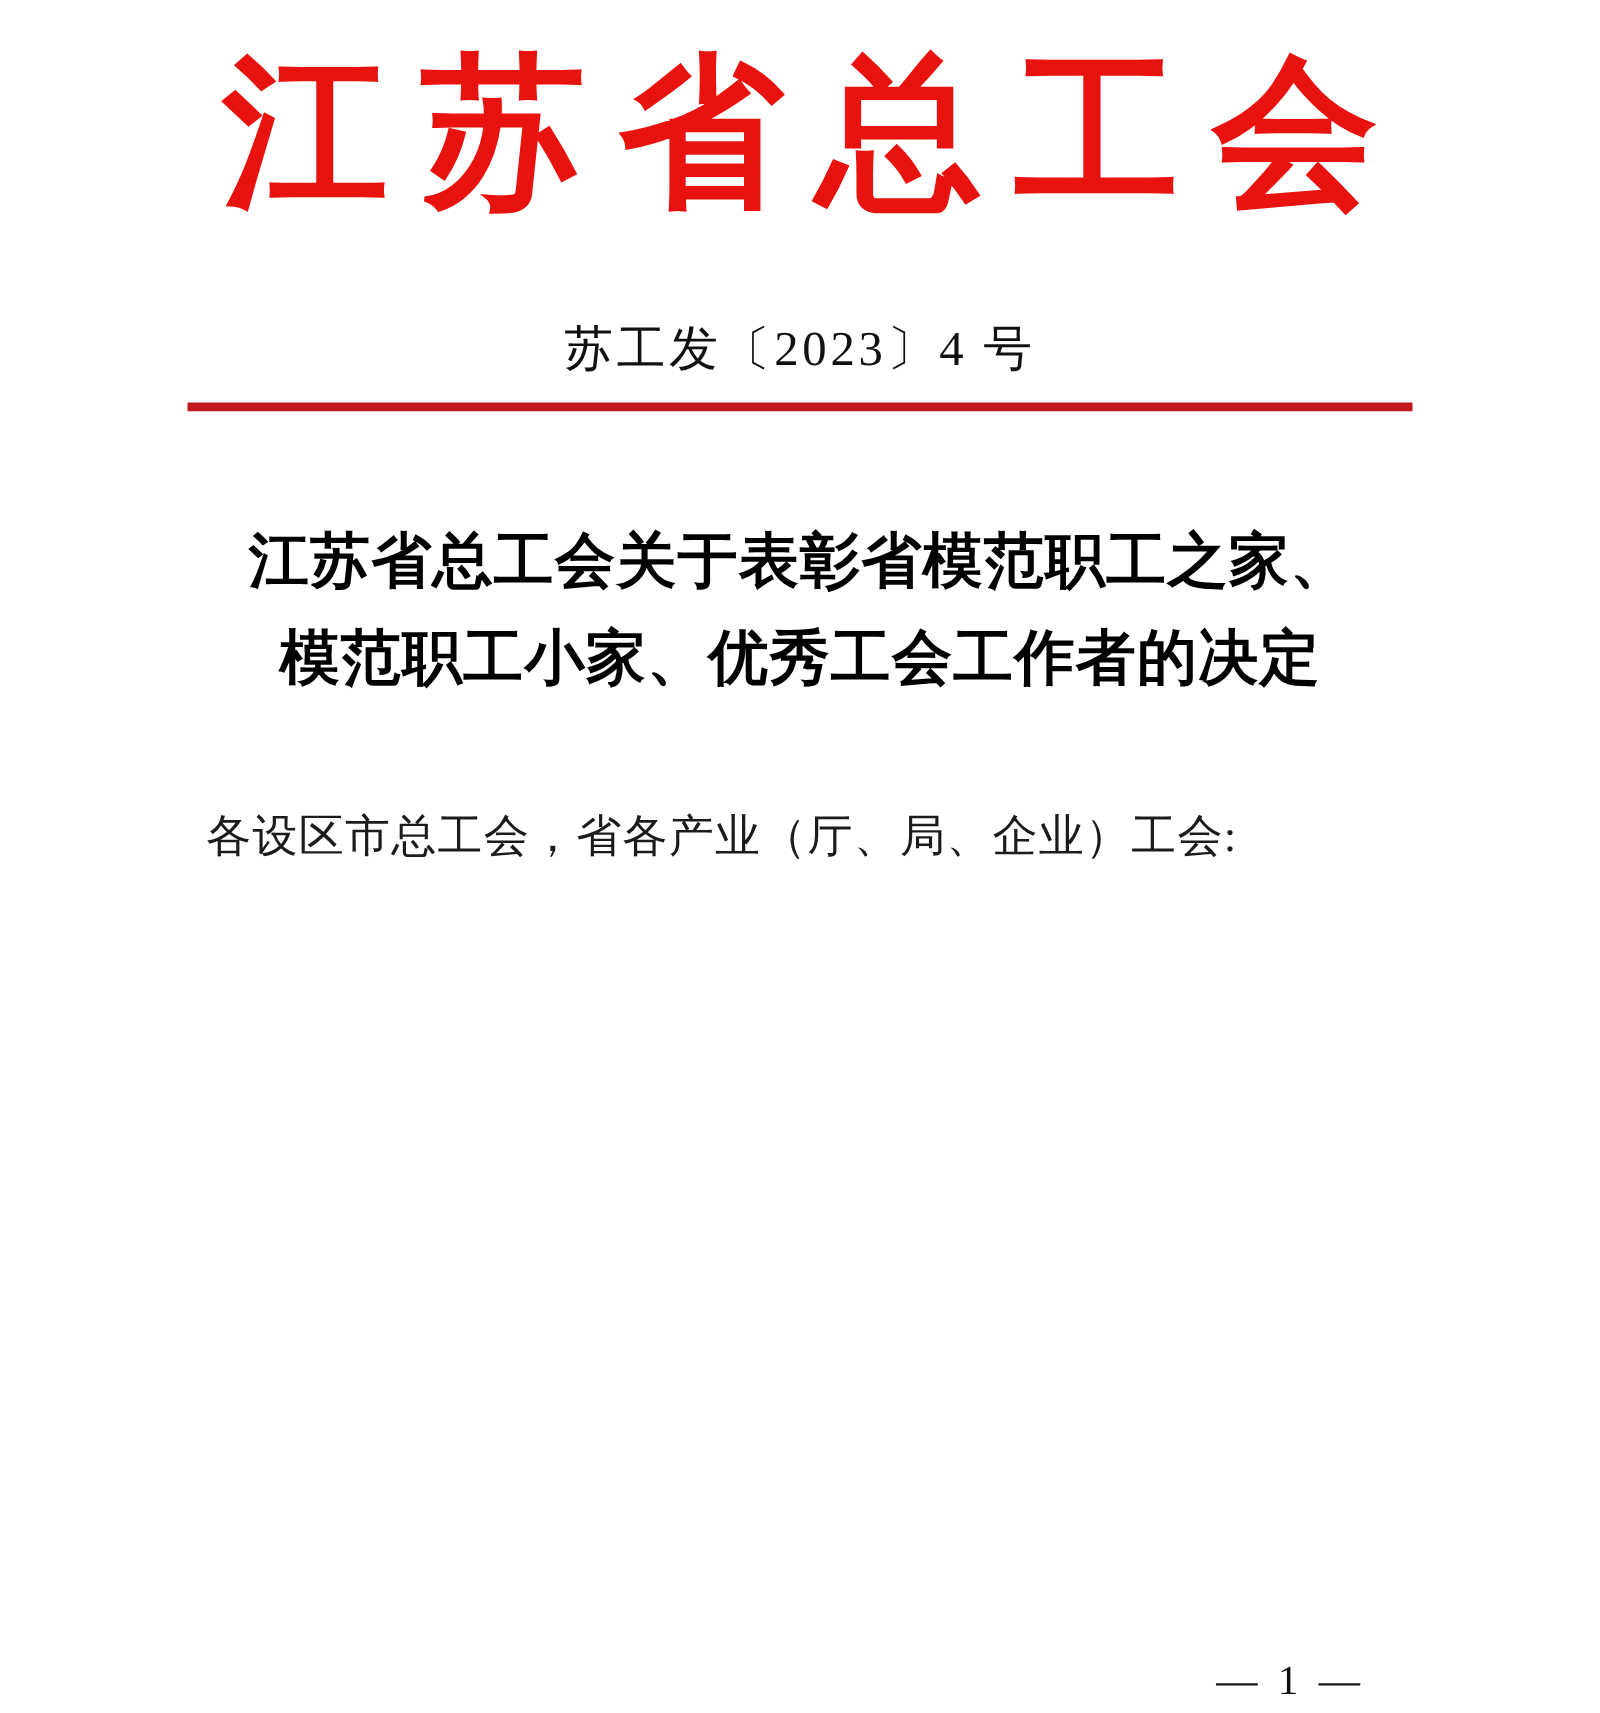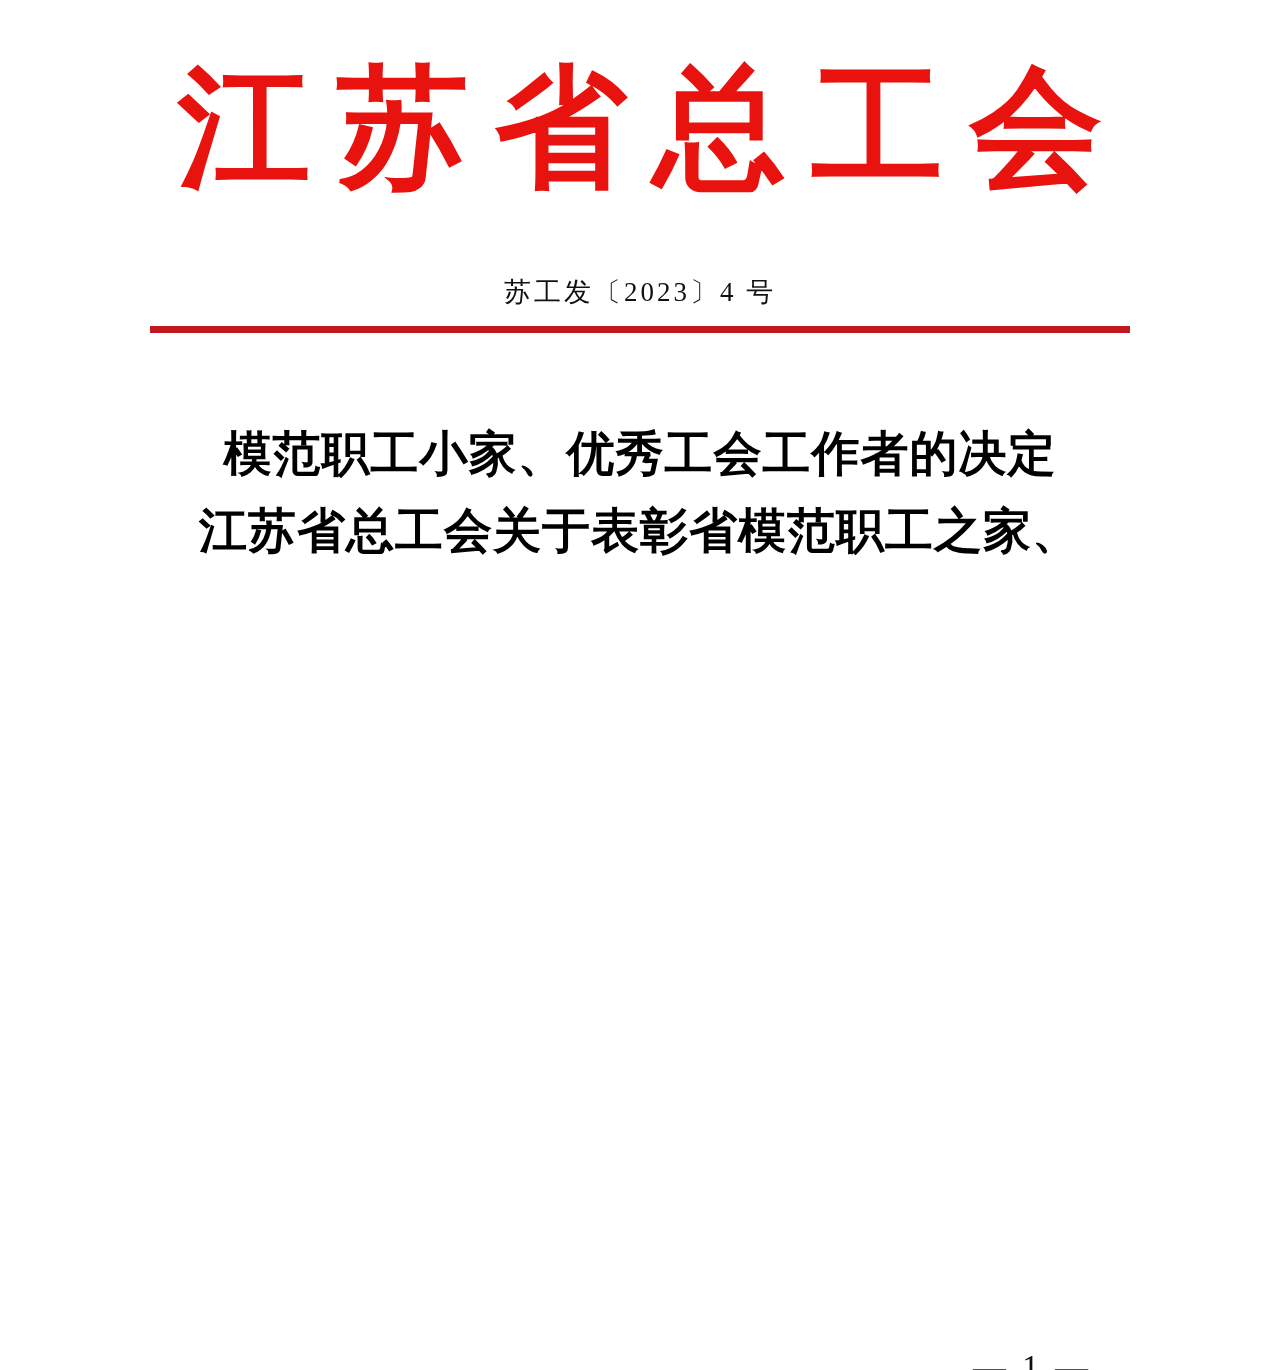--- a/index.html
+++ b/index.html
@@ -12,35 +12,35 @@
     overflow: hidden;
   }
   .page {
     position: relative;
     width: 1280px;
     height: 1370px;
     background: #ffffff;
     padding: 0 65px;
   }
   .org-title {
-    margin-top: 50px;
+    margin-top: 28px;
     text-align: center;
     font-size: 132px;
     font-weight: bold;
     color: #e8120e;
     letter-spacing: 0.20em;
     text-indent: 0.20em;
     white-space: nowrap;
     line-height: 1.2;
     font-family: "Liberation Serif", "DejaVu Serif", serif;
   }
   .doc-number {
     margin-top: 66px;
     text-align: center;
-    font-size: 27px;
+    font-size: 39px;
     letter-spacing: 3px;
     color: #111111;
   }
   .red-divider {
     margin: 16px 85px 0 85px;
     height: 7px;
     background: #c0181c;
     border: none;
   }
   .doc-title {
@@ -80,22 +80,23 @@
 
 <div class="page">
 
   <div class="org-title">江苏省总工会</div>
 
   <div class="doc-number">苏工发〔2023〕4 号</div>
 
   <hr class="red-divider">
 
   <div class="doc-title">
+    <div>江苏省总工会关于表彰省模范职工之家、</div>
     <div>模范职工小家、优秀工会工作者的决定</div>
-    <div>江苏省总工会关于表彰省模范职工之家、</div>
   </div>
 
   <div class="content">
+    <div class="salutation">各设区市总工会，省各产业（厅、局、企业）工会:</div>
   </div>
 
   <div class="page-number">— 1 —</div>
 
 </div>
 
 </body></html>

